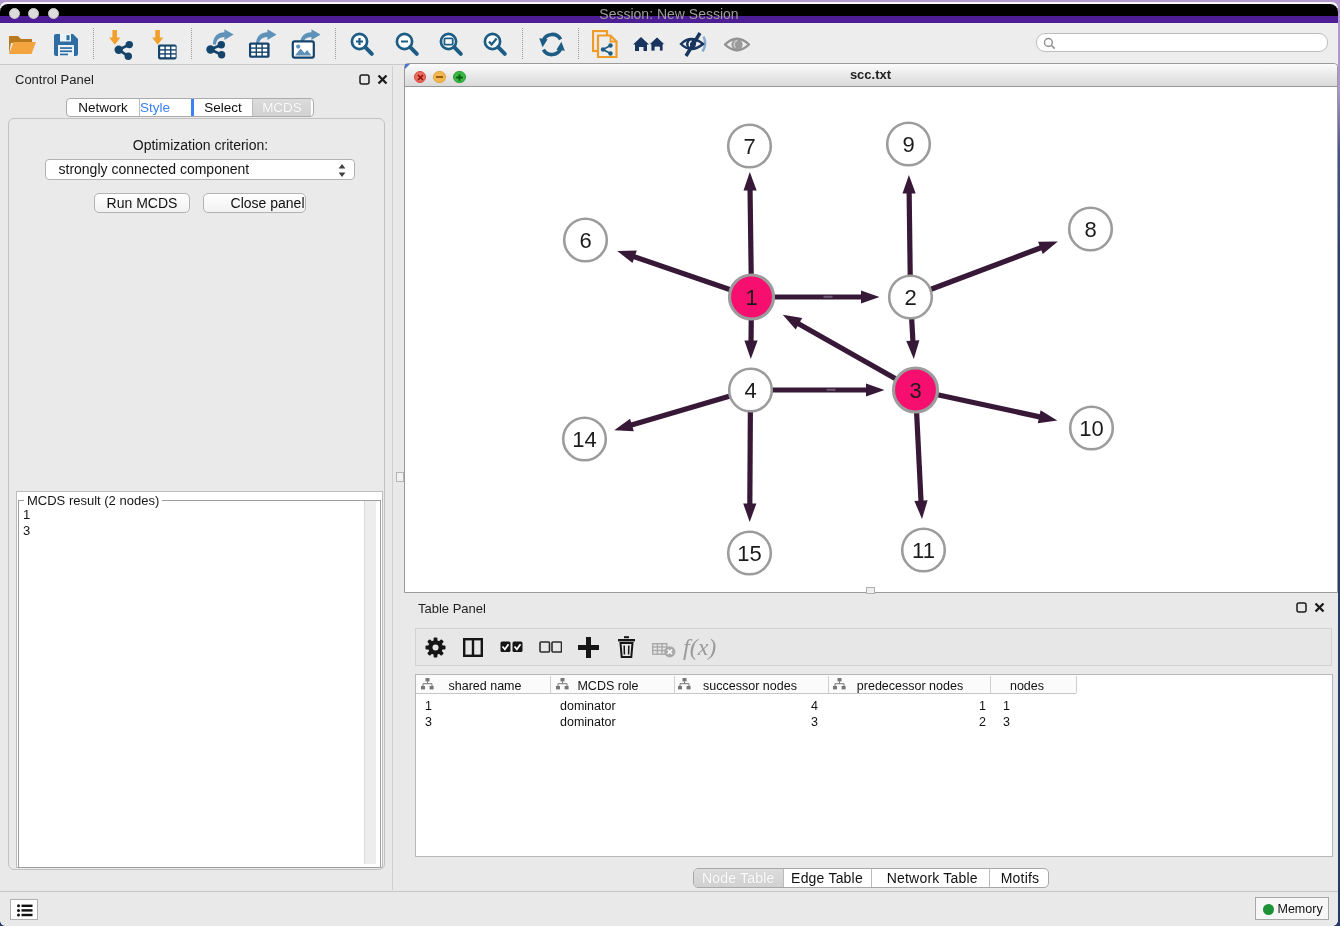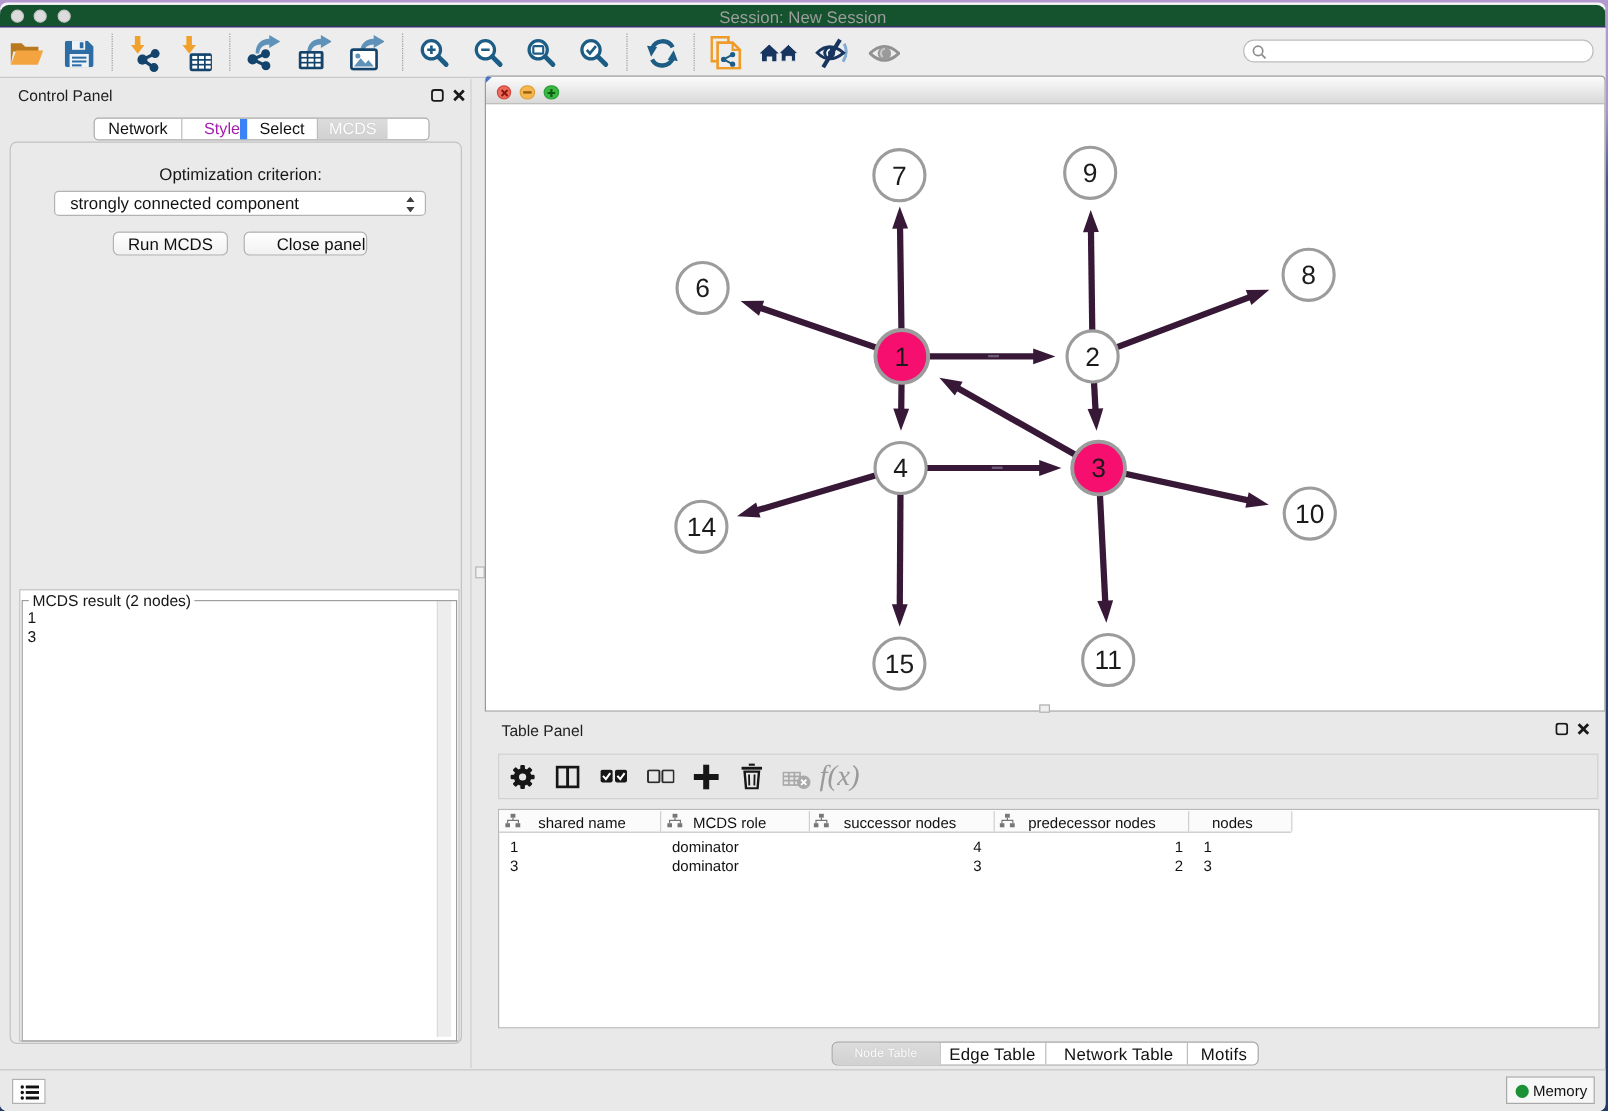--- a/index.html
+++ b/index.html
@@ -1,19 +1,19 @@
 <!DOCTYPE html>
 <html><head><meta charset="utf-8">
 <style>
 *{margin:0;padding:0;box-sizing:border-box}
 html,body{width:1340px;height:926px;overflow:hidden}
 body{font-family:"Liberation Sans",sans-serif;background:linear-gradient(180deg,#b29ad0 0px,#af97ce 90px,#4a5590 150px,#2a4070 250px,#243a66 926px);position:relative}
 .abs{position:absolute}
 .win{position:absolute;left:0;top:4px;width:1338px;height:922px;background:#e9e9e9;border-radius:8px 8px 6px 6px;overflow:hidden}
-.titlebar{position:absolute;left:0;top:0;width:100%;height:19px;background:#14532d;border-bottom:1px solid #4c1d95}
+.titlebar{position:absolute;left:0;top:0;width:100%;height:19px;background:#000000;border-bottom:7px solid #4c1d95}
 .tl{position:absolute;top:4px;width:11px;height:11px;border-radius:50%;background:#dcdcdc;border:1px solid #c5c5c5}
 .apptitle{position:absolute;top:2px;left:0;width:100%;text-align:center;font-size:14px;color:#9d9d9d}
 .toolbar{position:absolute;left:0;top:19px;width:100%;height:42px;background:#ededed;border-bottom:1px solid #c9c9c9}
 .tsep{position:absolute;top:5px;height:31px;width:0;border-left:1px dotted #9a9a9a}
 .search{position:absolute;left:1036px;top:10px;width:292px;height:19px;background:#fff;border:1px solid #bdbdbd;border-radius:9px}
 </style></head>
 <body>
 <div style="position:absolute;left:0;top:2px;width:1338px;height:6px;background:#f6f6f6;border-radius:8px 8px 0 0"></div>
 <div class="win">
 <div class="titlebar">
@@ -153,23 +153,23 @@
 </div>
 
 <div class="abs" style="left:15px;top:68px;font-size:13px;color:#1f1f1f">Control Panel</div>
 <svg class="abs" style="left:359px;top:70px" width="11" height="11" viewBox="0 0 11 11">
       <rect x="1" y="1" width="9" height="9" rx="2" fill="none" stroke="#1a1a1a" stroke-width="1.5"></rect>
     </svg>
 <svg class="abs" style="left:377px;top:70px" width="11" height="11" viewBox="0 0 11 11">
       <line x1="1.5" y1="1.5" x2="9.5" y2="9.5" stroke="#1a1a1a" stroke-width="2.3"></line>
       <line x1="9.5" y1="1.5" x2="1.5" y2="9.5" stroke="#1a1a1a" stroke-width="2.3"></line>
     </svg>
-<div class="abs" style="left:78px;top:94px;width:280px;height:19px;background:#fff;border:1px solid #ababab;border-radius:4px;overflow:hidden">
+<div class="abs" style="left:66px;top:94px;width:248px;height:19px;background:#fff;border:1px solid #ababab;border-radius:4px;overflow:hidden">
  <div class="abs" style="left:0;top:0;width:73px;height:19px;border-right:1px solid #bcbcbc;text-align:center;font-size:13.5px;color:#111;line-height:18px">Network</div>
- <div class="abs" style="left:73px;top:0;width:54px;height:19px;border-right:6px solid #3b82f6;text-align:right;font-size:13.5px;color:#a21caf;line-height:18px">Style</div>
+ <div class="abs" style="left:73px;top:0;width:54px;height:19px;border-right:3px solid #3b82f6;text-align:left;font-size:13.5px;color:#3b82f6;line-height:18px">Style</div>
  <div class="abs" style="left:127px;top:0;width:59px;height:19px;border-right:1px solid #bcbcbc;text-align:center;font-size:13.5px;color:#111;line-height:18px">Select</div>
  <div class="abs" style="left:186px;top:0;width:58px;height:19px;background:linear-gradient(#dcdcdc,#d0d0d0);text-align:center;font-size:13.5px;color:#fdfdfd;line-height:18px;text-shadow:0 0 1px #bbb">MCDS</div>
 </div>
 <div class="abs" style="left:8px;top:113.5px;width:377px;height:752px;background:#eaeaea;border:1px solid #c2c2c2;border-radius:6px"></div>
 <div class="abs" style="left:12px;top:133px;width:377px;text-align:center;font-size:14px;color:#161616">Optimization criterion:</div>
 <div class="abs" style="left:44.5px;top:155px;width:310px;height:21px;background:#fff;border:1px solid #b3b3b3;border-radius:4px;font-size:14px;color:#141414;line-height:19px;padding-left:13px">strongly connected component
  <svg class="abs" style="right:8px;top:3.5px" width="8" height="13" viewBox="0 0 8 13">
         <path d="M4 0 L7.4 4.4 L0.6 4.4 Z" fill="#404040"></path>
         <path d="M4 13 L7.4 8.6 L0.6 8.6 Z" fill="#404040"></path>
       </svg>
@@ -210,20 +210,21 @@
         <line x1="1" y1="1" x2="6" y2="6" stroke="#8c150b" stroke-width="1.6"></line>
         <line x1="6" y1="1" x2="1" y2="6" stroke="#8c150b" stroke-width="1.6"></line>
       </svg>
  <div class="abs" style="left:28.5px;top:6.5px;width:12.5px;height:12.5px;border-radius:50%;background:#f6b64e;border:1px solid #dfa23d"></div>
  <div class="abs" style="left:31.5px;top:11.7px;width:7px;height:2px;background:#98610f"></div>
  <div class="abs" style="left:48.5px;top:6.5px;width:12.5px;height:12.5px;border-radius:50%;background:#39b844;border:1px solid #2d9d38"></div>
  <svg class="abs" style="left:51.5px;top:9.5px" width="7" height="7" viewBox="0 0 7 7">
         <line x1="3.5" y1="0.2" x2="3.5" y2="6.8" stroke="#0d5c10" stroke-width="1.8"></line>
         <line x1="0.2" y1="3.5" x2="6.8" y2="3.5" stroke="#0d5c10" stroke-width="1.8"></line>
       </svg>
+ <div class="abs" style="left:0;top:3px;width:932px;text-align:center;font-size:13px;font-weight:bold;color:#222">scc.txt</div>
 </div>
 <svg style="position:absolute;left:404.5px;top:82px" width="933" height="507" viewBox="404.5 86 933 507">
       <line x1="751.0" y1="297.0" x2="749.5" y2="186.5" stroke="#371837" stroke-width="5.2"></line>
       <polygon points="749.3,172.0 756.2,190.4 743.0,190.6" fill="#371837"></polygon>
       <line x1="751.0" y1="297.0" x2="630.4" y2="255.6" stroke="#371837" stroke-width="5.2"></line>
       <polygon points="616.7,250.9 636.3,250.6 632.0,263.1" fill="#371837"></polygon>
       <line x1="751.0" y1="297.0" x2="864.5" y2="297.0" stroke="#371837" stroke-width="5.2"></line>
       <polygon points="879.0,297.0 860.5,303.6 860.5,290.4" fill="#371837"></polygon>
       <line x1="751.0" y1="297.0" x2="750.5" y2="344.5" stroke="#371837" stroke-width="5.2"></line>
       <polygon points="750.3,359.0 743.9,340.4 757.1,340.6" fill="#371837"></polygon>
@@ -377,18 +378,18 @@
 <div class="abs" style="left:560px;top:695px;font-size:12.5px;color:#111">dominator</div>
 <div class="abs" style="left:718px;top:695px;width:100px;text-align:right;font-size:12.5px;color:#111">4</div>
 <div class="abs" style="left:886px;top:695px;width:100px;text-align:right;font-size:12.5px;color:#111">1</div>
 <div class="abs" style="left:1003px;top:695px;font-size:12.5px;color:#111">1</div>
 <div class="abs" style="left:425px;top:711px;font-size:12.5px;color:#111">3</div>
 <div class="abs" style="left:560px;top:711px;font-size:12.5px;color:#111">dominator</div>
 <div class="abs" style="left:718px;top:711px;width:100px;text-align:right;font-size:12.5px;color:#111">3</div>
 <div class="abs" style="left:886px;top:711px;width:100px;text-align:right;font-size:12.5px;color:#111">2</div>
 <div class="abs" style="left:1003px;top:711px;font-size:12.5px;color:#111">3</div>
 <div class="abs" style="left:693px;top:863.5px;width:356px;height:20px;background:#fff;border:1px solid #a8a8a8;border-radius:5px;overflow:hidden">
- <div class="abs" style="left:0;top:0;width:89.5px;height:20px;background:linear-gradient(#dcdcdc,#d0d0d0);border-right:1px solid #bcbcbc;text-align:center;font-size:10px;letter-spacing:0.2px;color:#fdfdfd;line-height:19px;text-shadow:0 0 1px #bbb">Node Table</div>
+ <div class="abs" style="left:0;top:0;width:89.5px;height:20px;background:linear-gradient(#dcdcdc,#d0d0d0);border-right:1px solid #bcbcbc;text-align:center;font-size:14px;letter-spacing:0.2px;color:#fdfdfd;line-height:19px;text-shadow:0 0 1px #bbb">Node Table</div>
  <div class="abs" style="left:89.5px;top:0;width:88px;height:20px;border-right:1px solid #bcbcbc;text-align:center;font-size:14px;letter-spacing:0.2px;color:#111;line-height:19px">Edge Table</div>
  <div class="abs" style="left:181.5px;top:0;width:114.5px;height:20px;border-right:1px solid #bcbcbc;text-align:center;font-size:14px;letter-spacing:0.2px;color:#111;line-height:19px">Network Table</div>
  <div class="abs" style="left:296px;top:0;width:60px;height:20px;text-align:center;font-size:14px;letter-spacing:0.2px;color:#111;line-height:19px">Motifs</div>
 </div>
 </div>
 
 </body></html>

